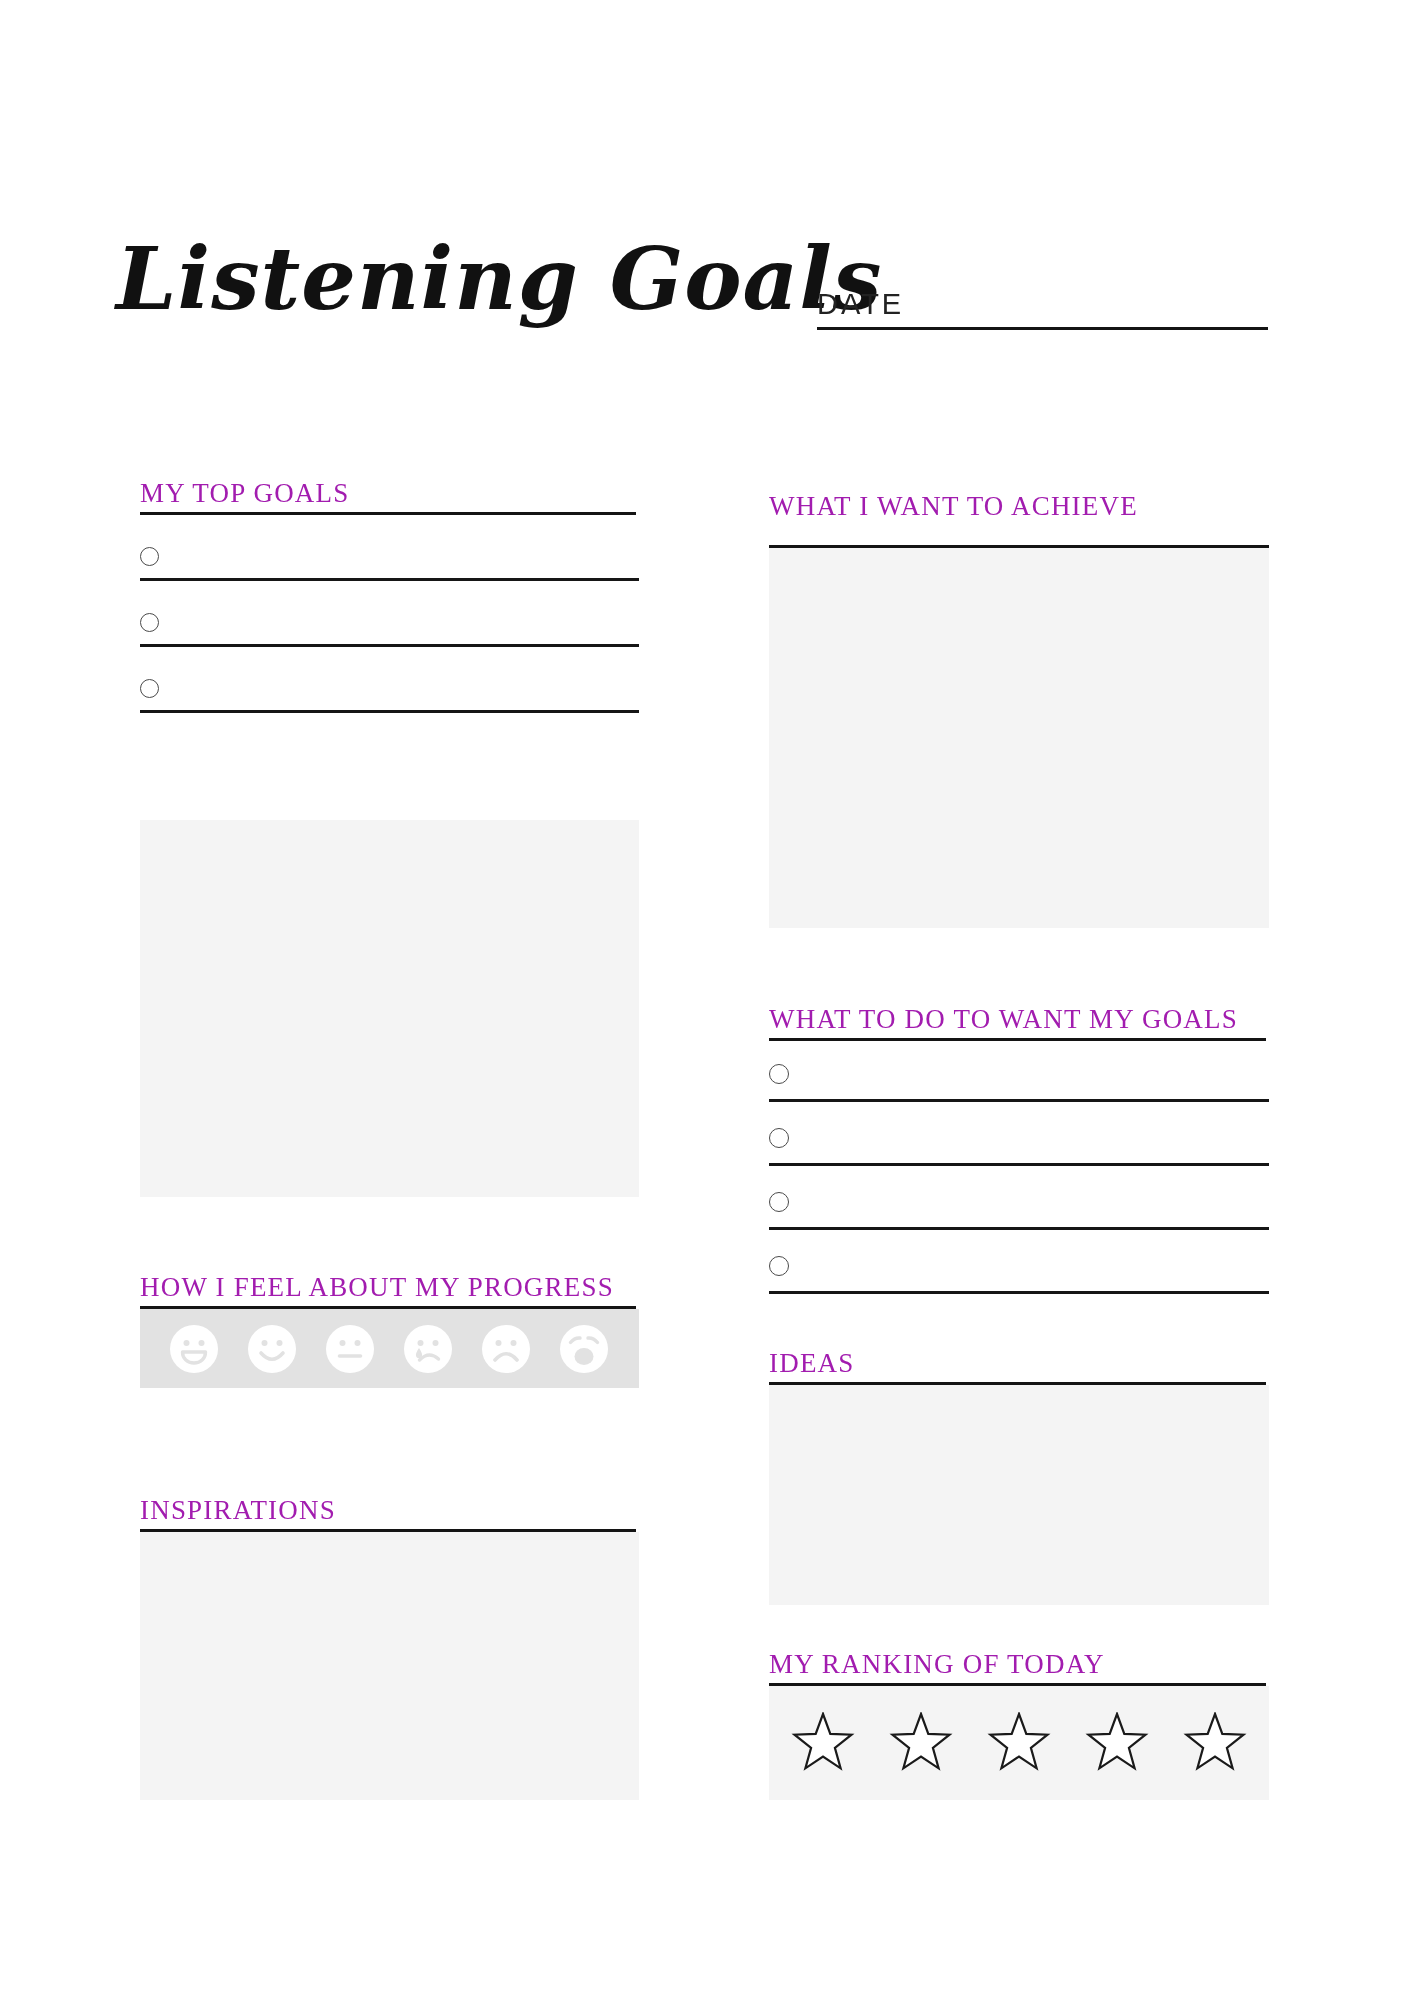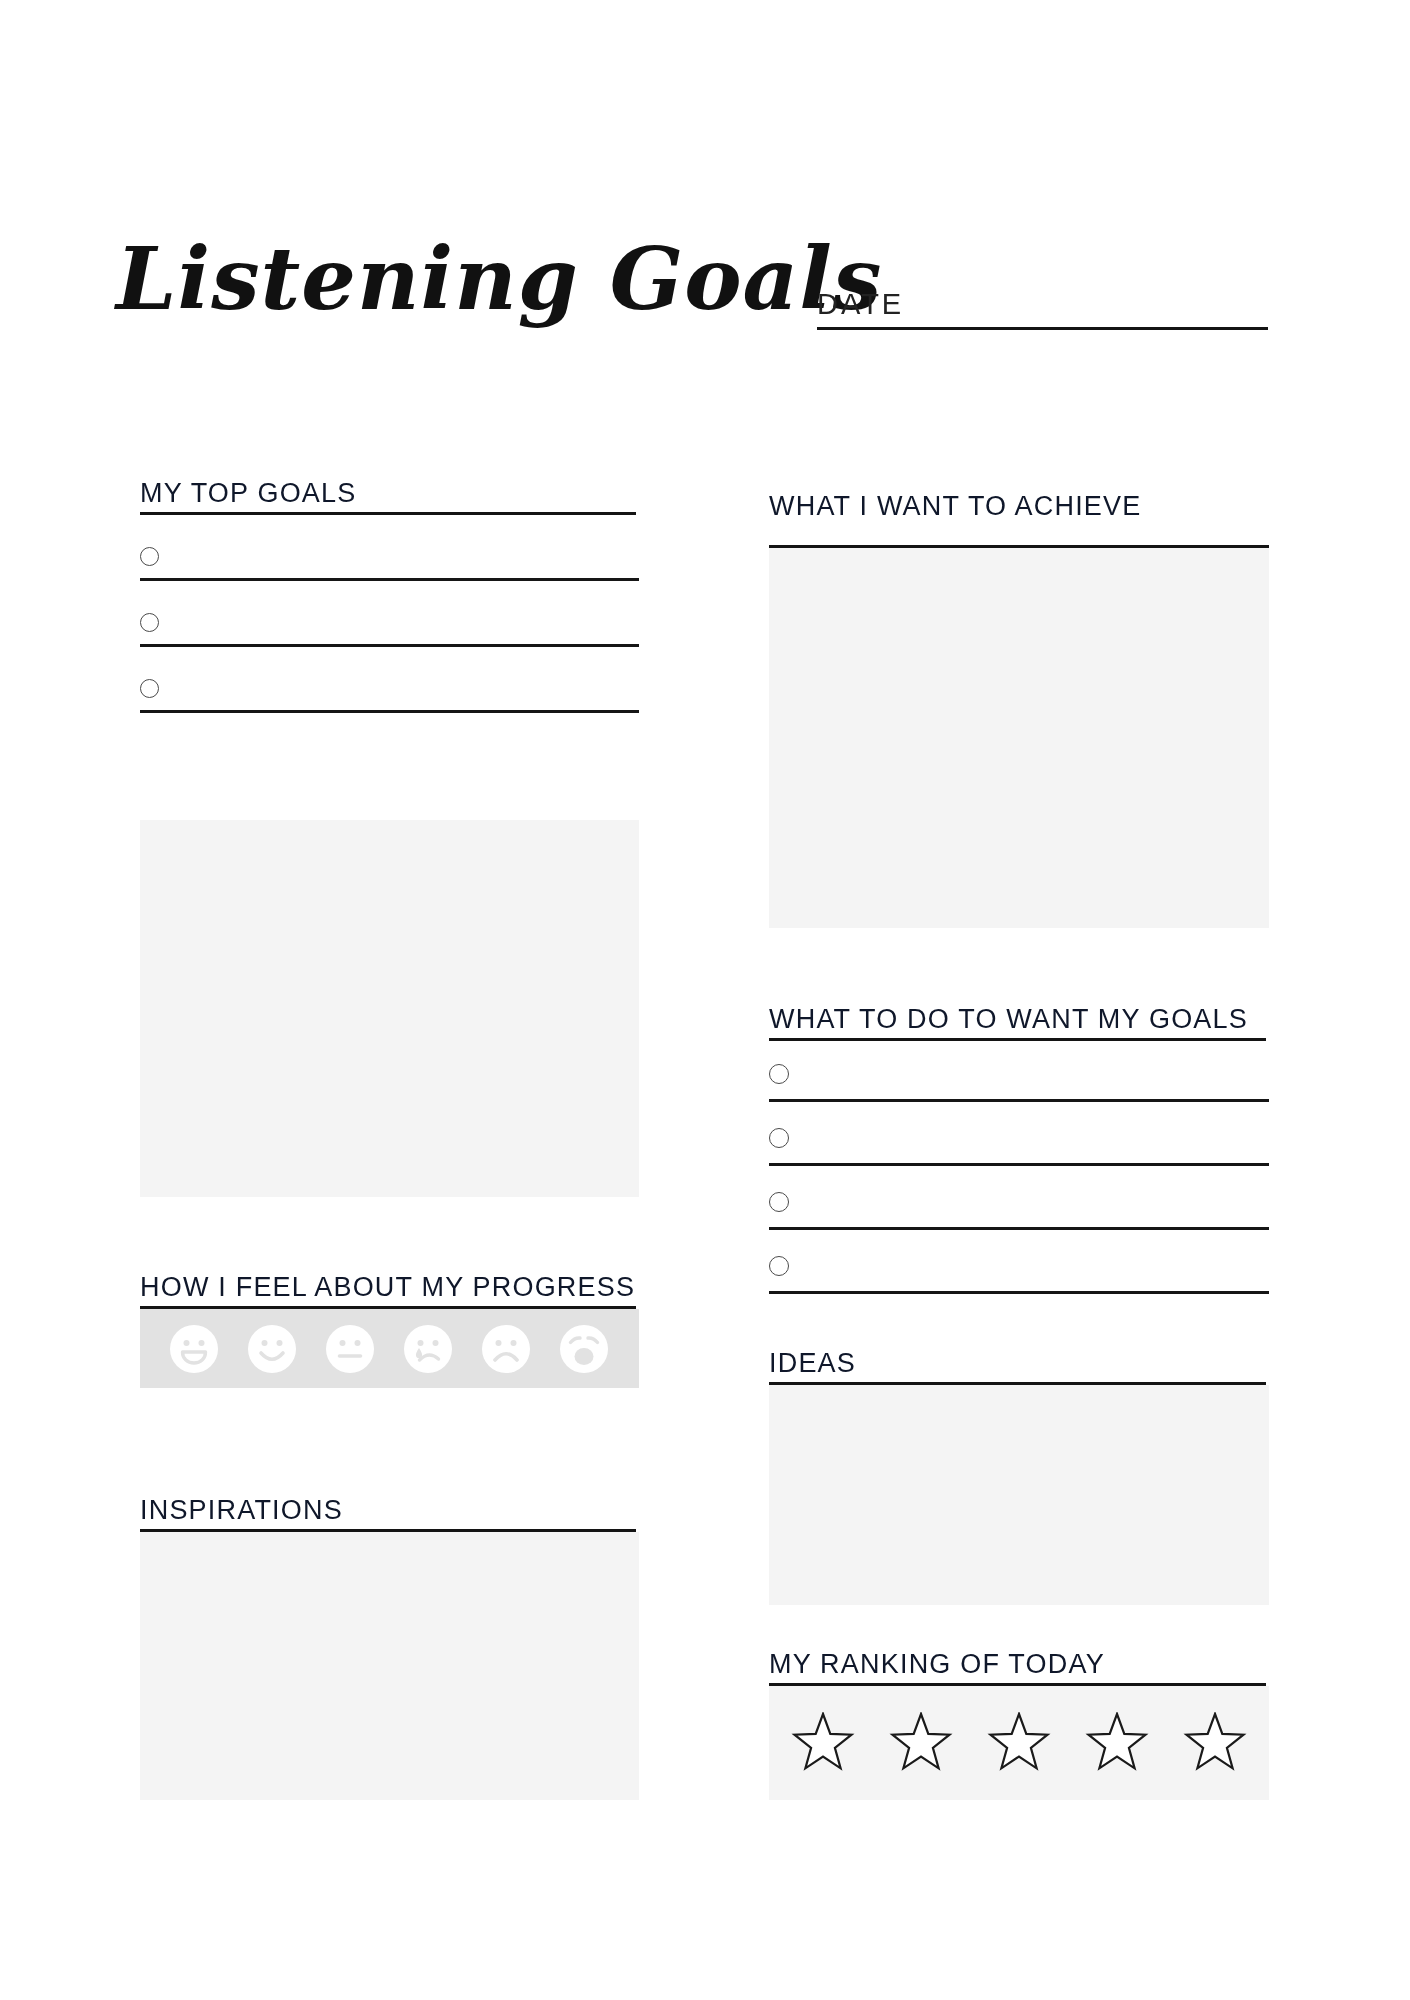--- a/index.html
+++ b/index.html
@@ -10,22 +10,22 @@
   .title{position:absolute;left:116px;top:212px;font-family:"DejaVu Serif",serif;
          font-style:italic;font-weight:bold;font-size:86px;letter-spacing:1px;color:#111;
          white-space:nowrap;line-height:1;margin-top:24px;}
 
   
   .date-group{position:absolute;left:817px;top:288px;width:451px;
               border-bottom:3px solid #141414;padding-bottom:7px;}
   .date-label{font-size:29px;letter-spacing:3px;color:#222;line-height:32px;}
 
   
-  .sec-h{position:absolute;font-size:27px;letter-spacing:1.2px;color:#0f172a;
-         line-height:31px;white-space:nowrap;}
+  .sec-h{position:absolute;font-size:27px;letter-spacing:1.2px;color:#a21caf;
+         line-height:31px;white-space:nowrap;font-family:Liberation Serif, serif;}
   .sec-h.u{border-bottom:3px solid #141414;padding-bottom:3px;}
 
   
   .gbox{position:absolute;background:#f4f4f4;}
   .gbox.topline{border-top:3px solid #141414;}
 
   
   .rows{position:absolute;}
   .goal-row{position:relative;border-bottom:3px solid #161616;}
   .left .goal-row{height:63px;}

